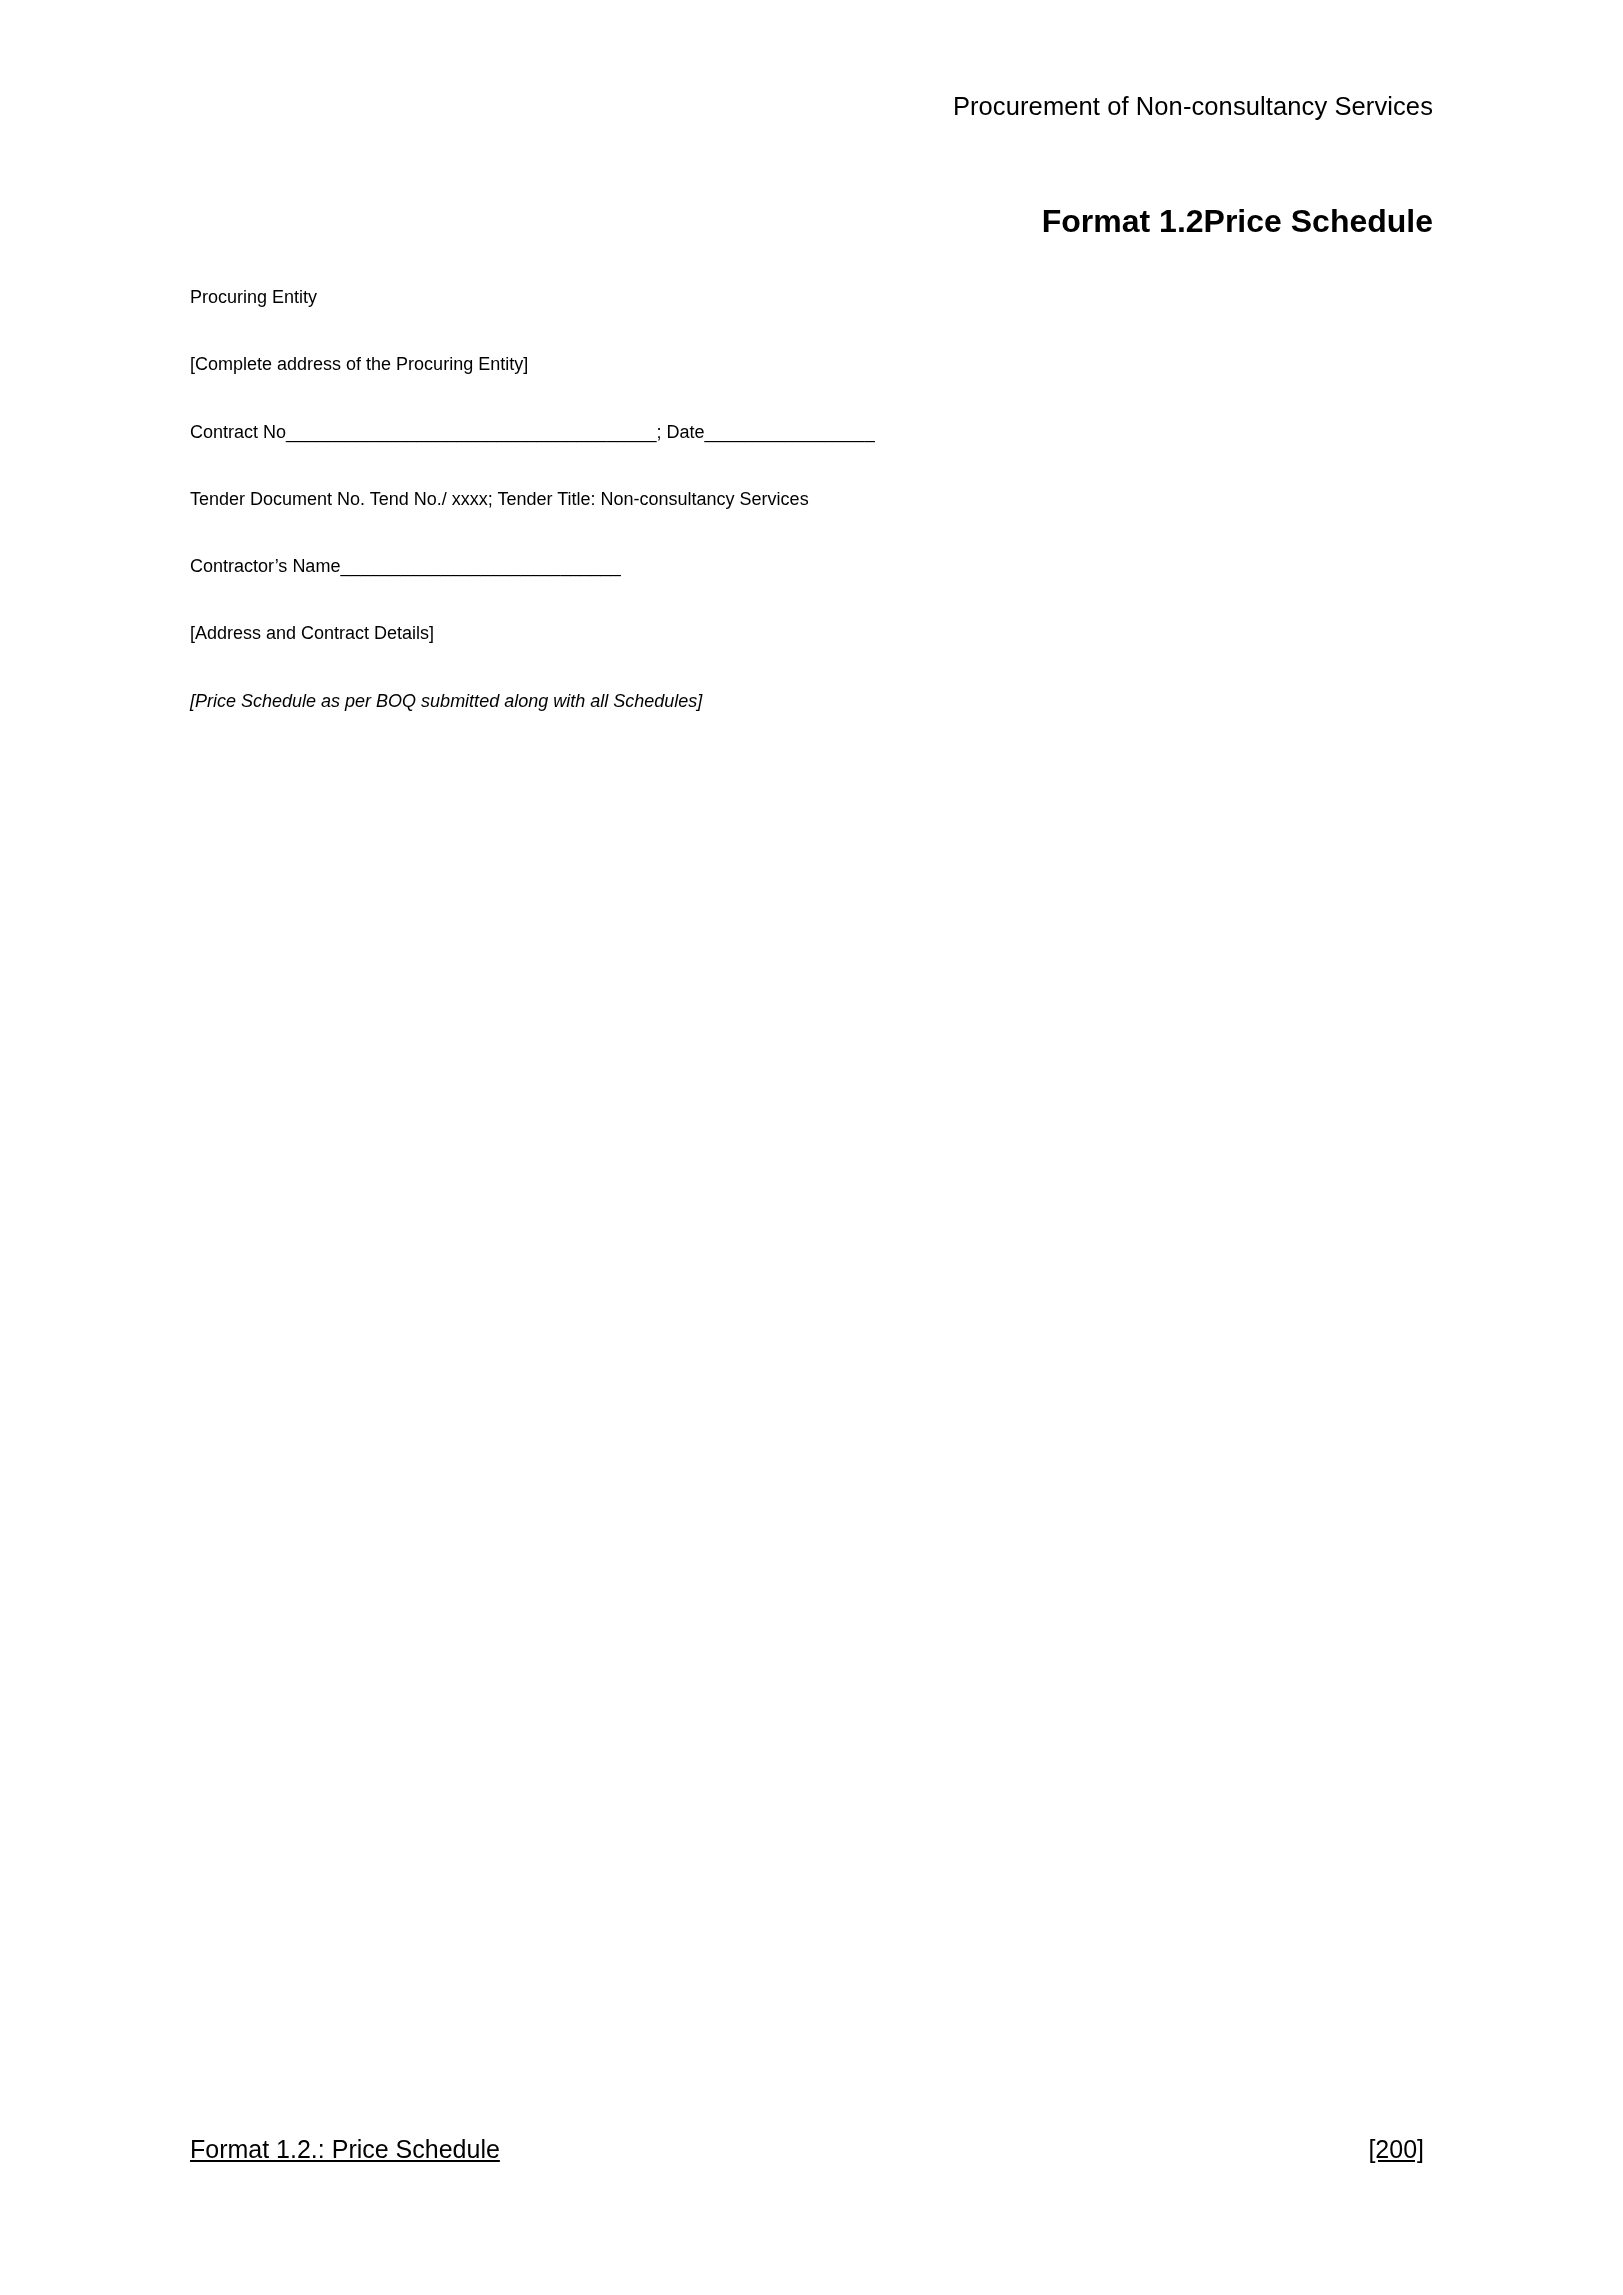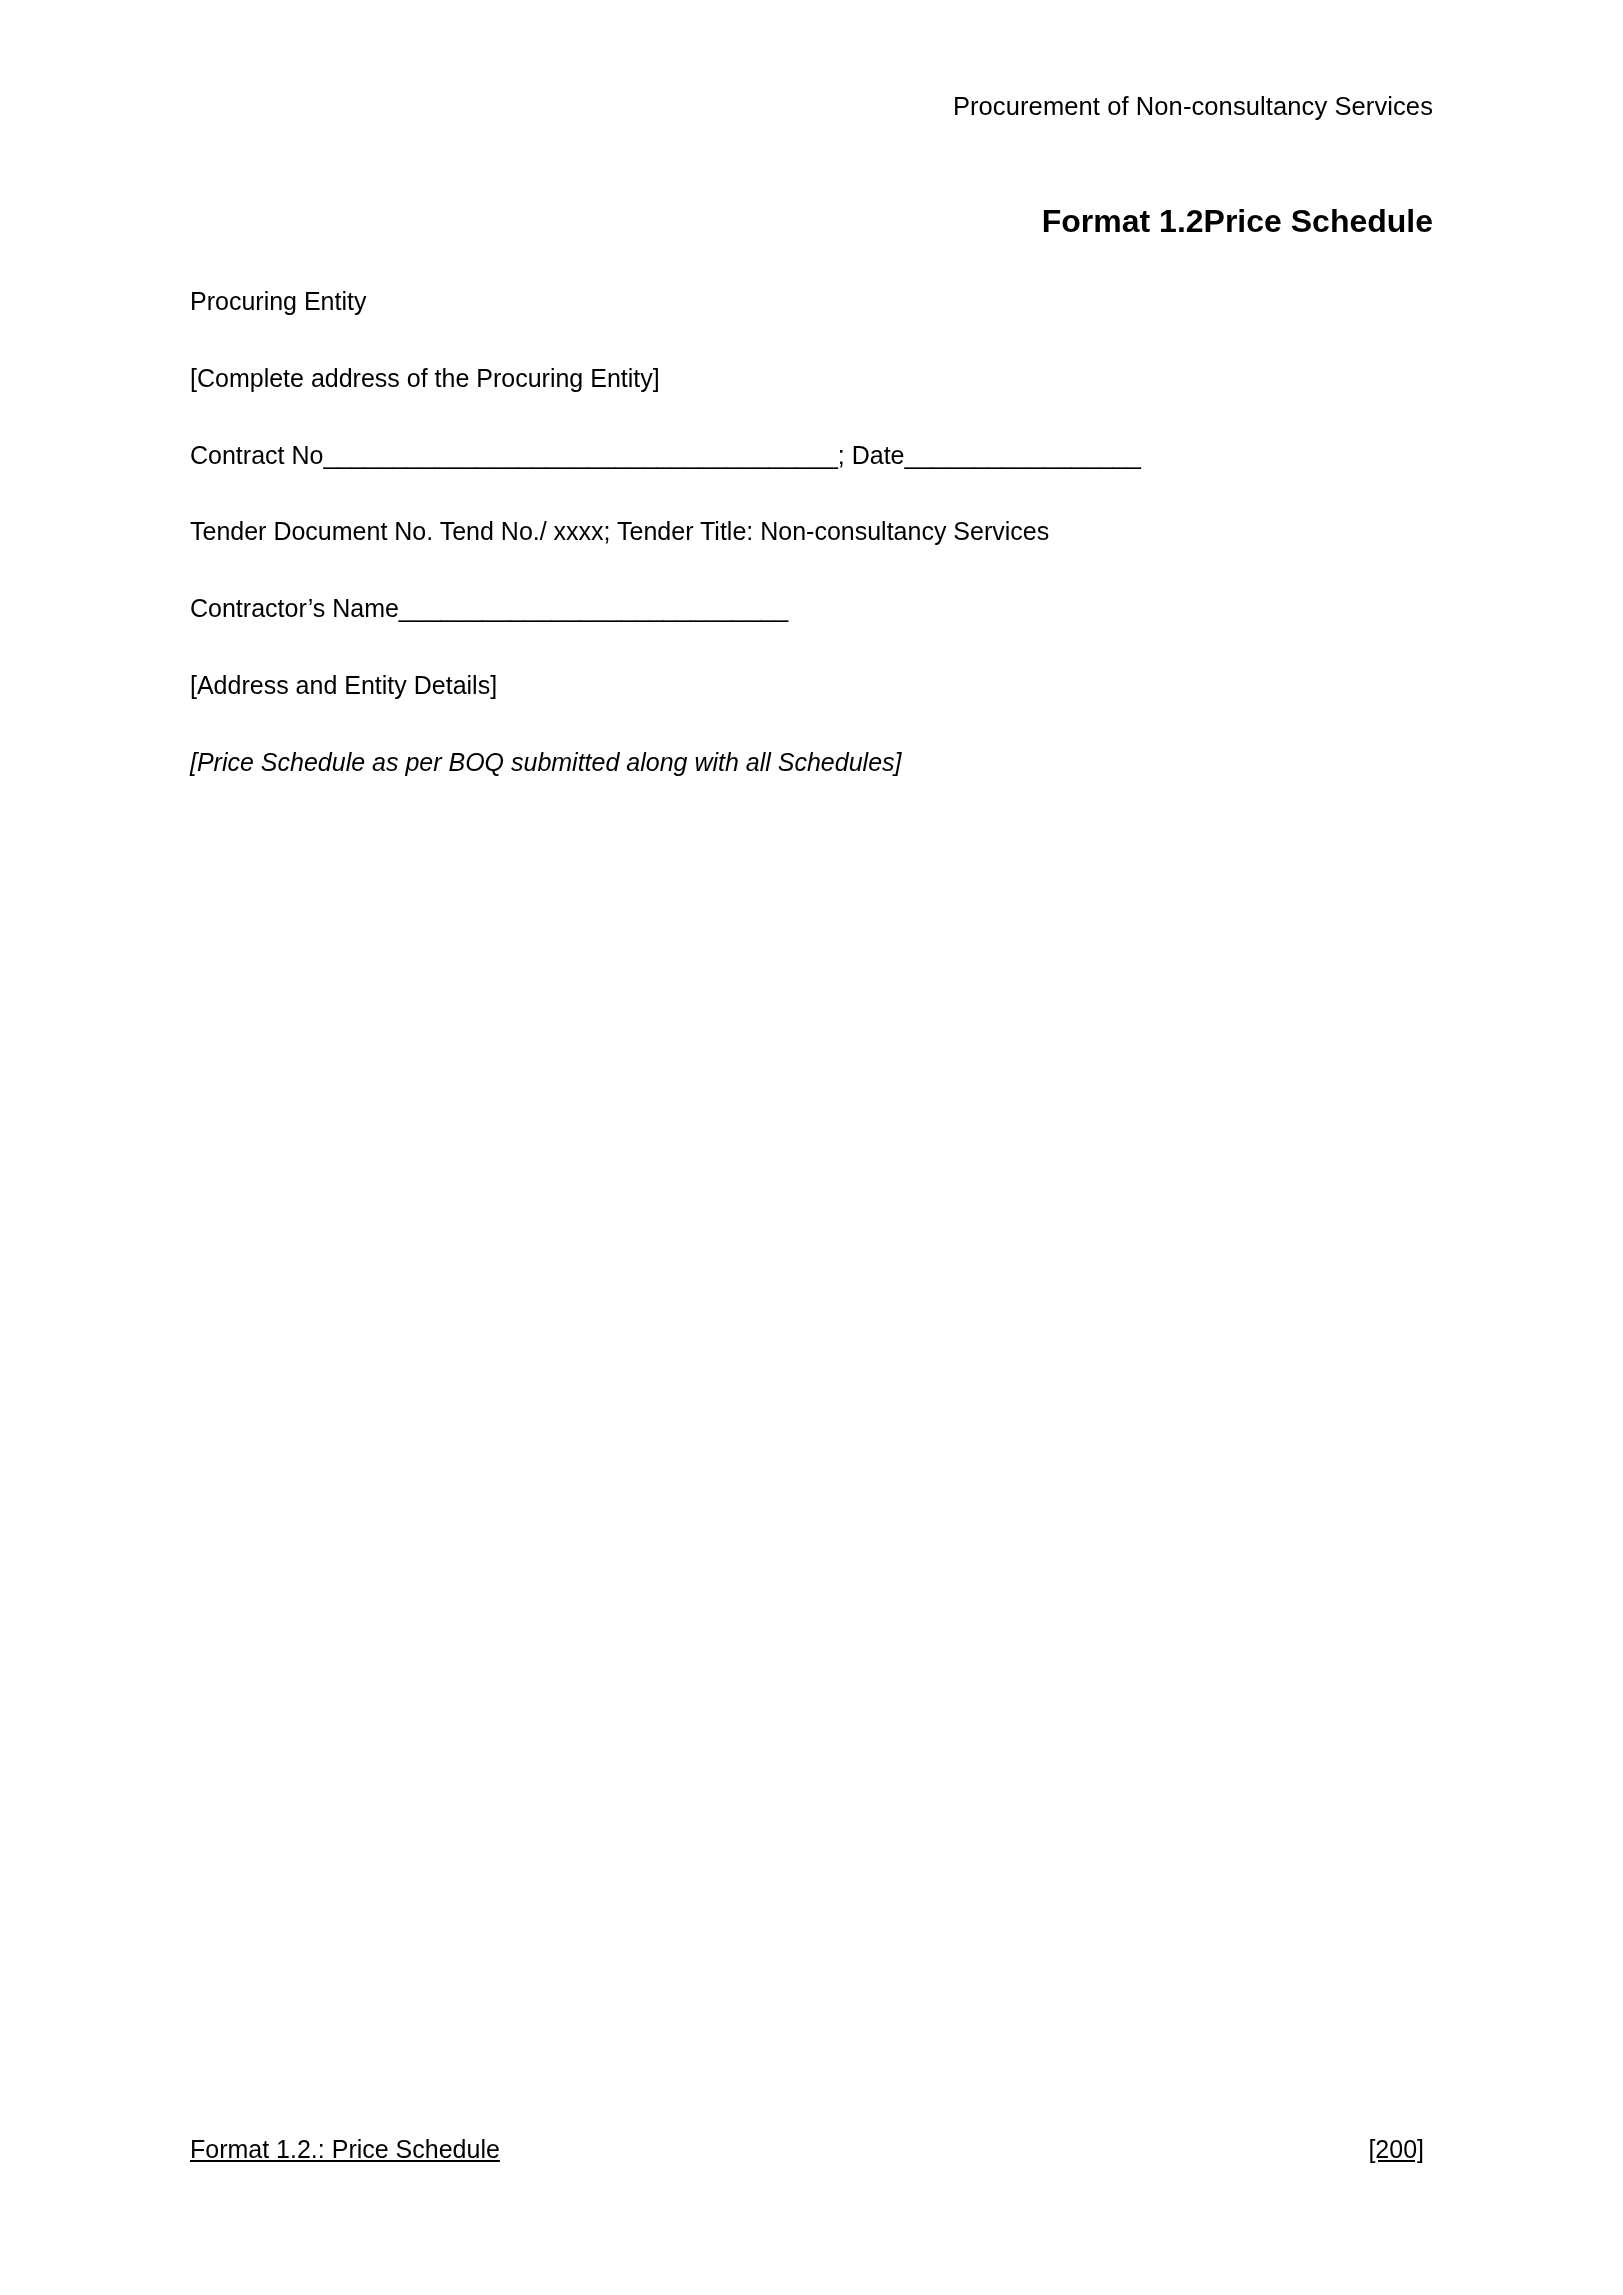--- a/index.html
+++ b/index.html
@@ -42,21 +42,21 @@
     color: #000000;
   }
   .body-block {
     position: absolute;
     top: 285px;
     left: 190px;
     right: 190px;
   }
   .para {
     font-family: "Liberation Sans", sans-serif;
-    font-size: 25px;
+    font-size: 18px;
     line-height: 1.35;
     color: #000000;
     margin: 0 0 43px 0;
     white-space: pre-wrap;
   }
   .para.italic {
     font-style: italic;
   }
   .footer {
     position: absolute;
@@ -82,21 +82,21 @@
   <div class="header">Procurement of Non-consultancy Services</div>
 
   <div class="title">Format 1.2Price Schedule</div>
 
   <div class="body-block">
     <p class="para">Procuring Entity</p>
     <p class="para">[Complete address of the Procuring Entity]</p>
     <p class="para">Contract No_____________________________________; Date_________________</p>
     <p class="para">Tender Document No. Tend No./ xxxx; Tender Title: Non-consultancy Services</p>
     <p class="para">Contractor’s Name____________________________</p>
-    <p class="para">[Address and Entity Details]</p>
+    <p class="para">[Address and Contract Details]</p>
     <p class="para italic">[Price Schedule as per BOQ submitted along with all Schedules]</p>
   </div>
 
   <div class="footer">
     <div class="footer-left">Format 1.2.: Price Schedule</div>
     <div class="footer-right">[200]</div>
   </div>
 
 </div>
 

